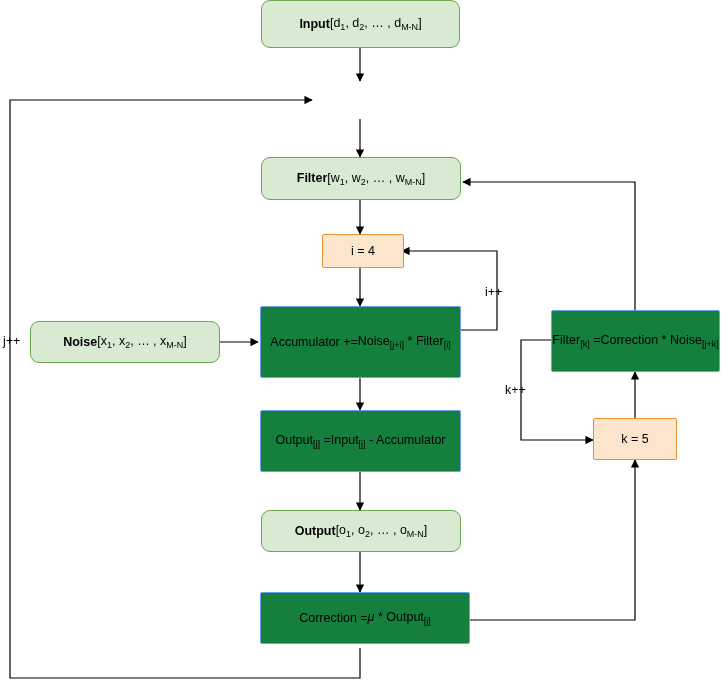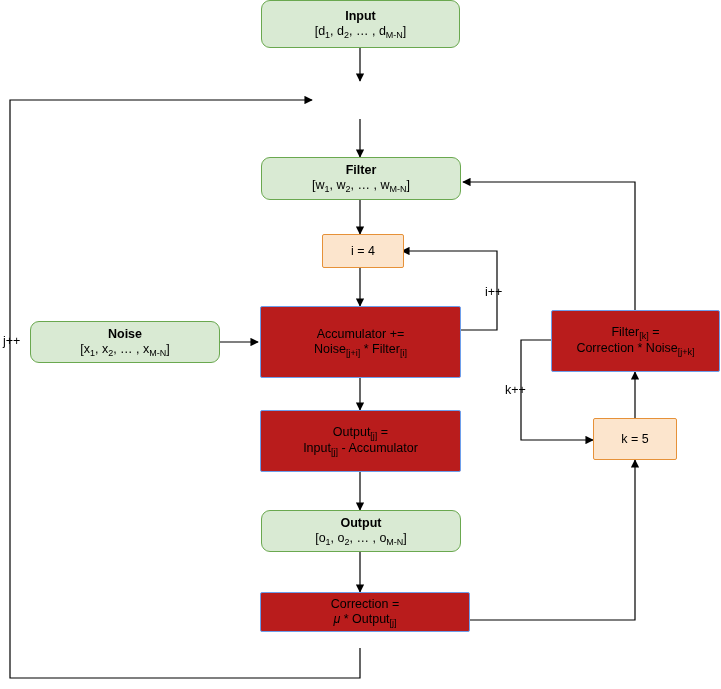--- a/index.html
+++ b/index.html
@@ -24,21 +24,21 @@
     position: absolute;
     left: 0; top: 0;
     width: 721px;
     height: 689px;
     pointer-events: none;
   }
   .node {
     position: absolute;
     box-sizing: border-box;
     display: flex;
-    flex-direction: column;
+    flex-direction: row;
     align-items: center;
     justify-content: center;
     text-align: left;
     font-size: 12.5px;
     line-height: 15px;
     color: #000000;
   }
   .node .ttl {
     font-weight: bold;
   }
@@ -46,21 +46,21 @@
     background: #d9ead3;
     border: 1px solid #6aa84f;
     border-radius: 9px;
   }
   .orange {
     background: #fce5cd;
     border: 1px solid #e69138;
     border-radius: 2px;
   }
   .blue {
-    background: #b91c1c;
+    background: #15803d;
     border: 1px solid #6d9eeb;
     border-radius: 2px;
   }
   .edge-label {
     position: absolute;
     font-size: 12.5px;
     color: #000000;
     white-space: nowrap;
   }
   sub {
@@ -153,21 +153,21 @@
 
   <div class="node orange" style="left:593px; top:418px; width:84px; height:42px;">
     <div>k = 5</div>
   </div>
 
   <div class="node green" style="left:261px; top:510px; width:200px; height:42px;">
     <div class="ttl">Output</div>
     <div>[o<sub>1</sub>, o<sub>2</sub>, … , o<sub>M-N</sub>]</div>
   </div>
 
-  <div class="node blue" style="left:260px; top:592px; width:210px; height:40px;">
+  <div class="node blue" style="left:260px; top:592px; width:210px; height:52px;">
     <div>Correction =</div>
     <div><span class="ital">μ</span> * Output<sub>[j]</sub></div>
   </div>
 
   <div class="edge-label" style="left:3px; top:334px;">j++</div>
   <div class="edge-label" style="left:485px; top:285px;">i++</div>
   <div class="edge-label" style="left:505px; top:383px;">k++</div>
 
 </div>
 

